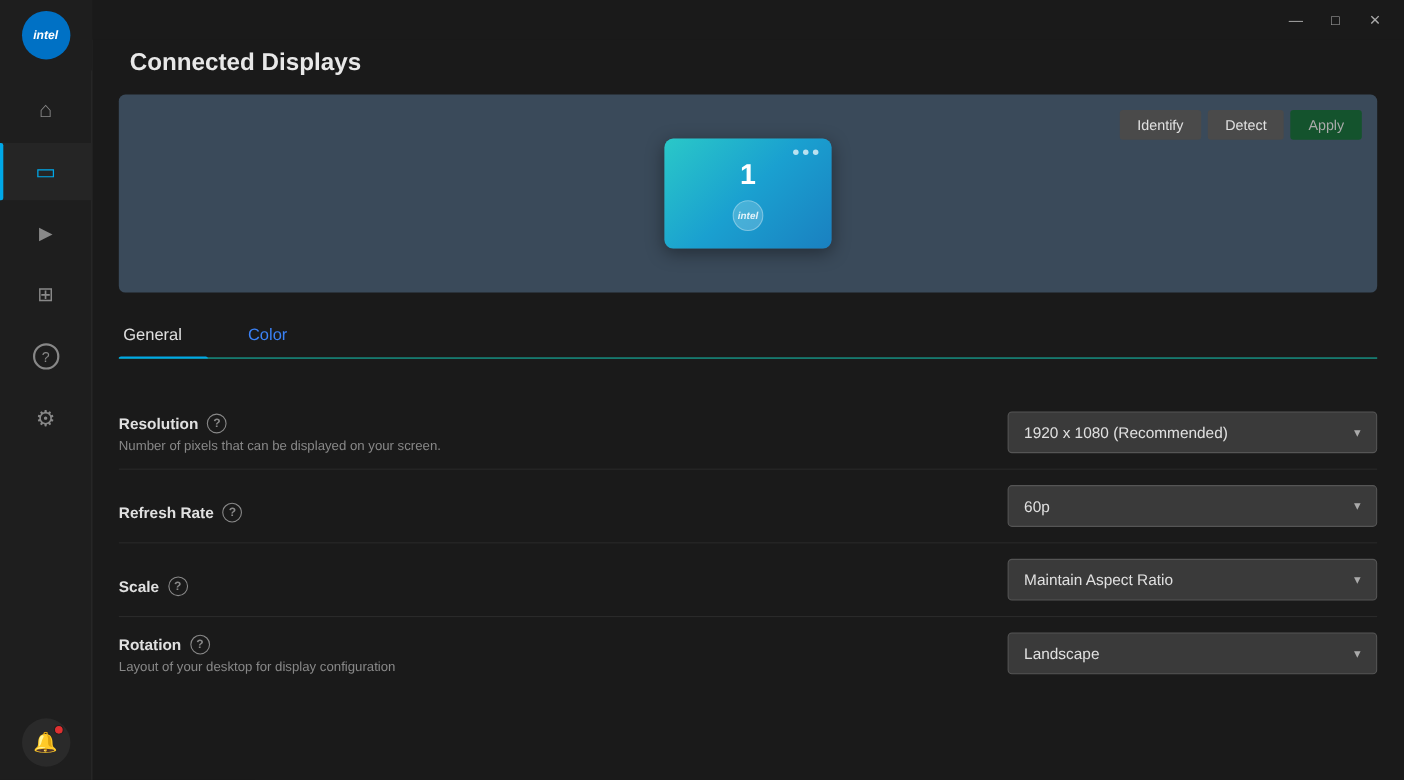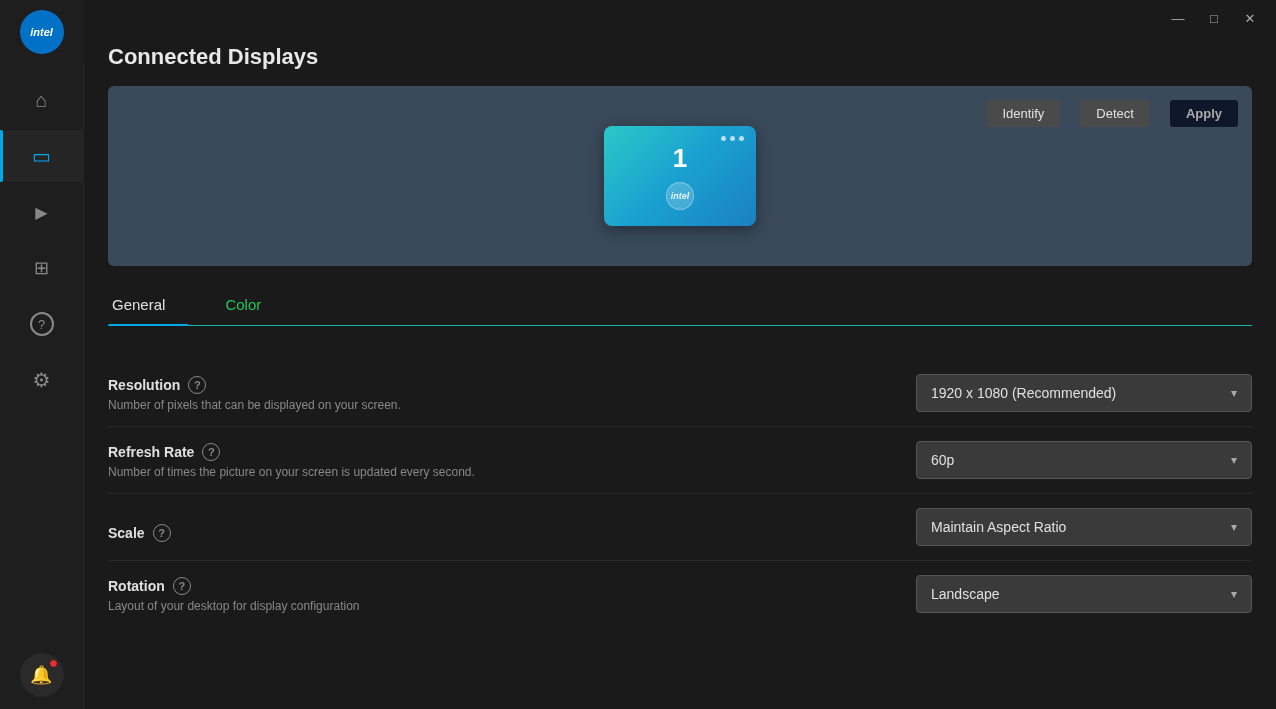--- a/index.html
+++ b/index.html
@@ -150,55 +150,55 @@
       padding: 0 24px 20px 24px;
       overflow-y: auto;
     }
 
     .page-title {
       font-size: 22px;
       font-weight: 600;
       color: #e8e8e8;
       margin-bottom: 16px;
       padding-top: 8px;
+      margin-left: 10px;
     }
 
     
     .display-preview-area {
       background: #3a4a5a;
       border-radius: 6px;
       height: 180px;
       display: flex;
       align-items: center;
       justify-content: center;
       position: relative;
       margin-bottom: 20px;
     }
     .preview-buttons {
       position: absolute;
       top: 14px;
       right: 14px;
       display: flex;
-      gap: 20px;
+      gap: 6px;
     }
     .preview-btn {
       background: #4a4a4a;
       border: none;
       color: #e0e0e0;
       padding: 6px 16px;
       border-radius: 3px;
       cursor: pointer;
       font-size: 13px;
       font-family: inherit;
     }
     .preview-btn.apply {
-      background: #0f172a;
+      background: #14532d;
       color: #aaa;
       cursor: default;
-      font-weight: bold;
     }
 
     
     .monitor-widget {
       width: 152px;
       height: 100px;
       background: linear-gradient(135deg, #2ac8c8 0%, #1aa0d0 50%, #1a80c0 100%);
       border-radius: 8px;
       display: flex;
       flex-direction: column;
@@ -245,21 +245,21 @@
     .tabs {
       display: flex;
       gap: 12px;
       border-bottom: 1px solid #14b8a6;
       margin-bottom: 34px;
     }
     .tab {
       padding: 10px 24px 12px 4px;
       cursor: pointer;
       font-size: 15px;
-      color: #22c55e;
+      color: #3b82f6;
       position: relative;
       margin-right: 20px;
     }
     .tab.active {
       color: #e0e0e0;
     }
     .tab.active::after {
       content: '';
       position: absolute;
       bottom: -1px;
@@ -444,21 +444,20 @@
           <span class="dropdown-arrow">▾</span>
         </div>
       </div>
 
       <div class="setting-row">
         <div class="setting-label-area">
           <div class="setting-label">
             <span>Refresh Rate</span>
             <div class="help-icon">?</div>
           </div>
-          <div class="setting-desc">Number of times the picture on your screen is updated every second.</div>
         </div>
         <div class="dropdown">
           <span class="dropdown-text">60p</span>
           <span class="dropdown-arrow">▾</span>
         </div>
       </div>
 
       <div class="setting-row">
         <div class="setting-label-area">
           <div class="setting-label">

